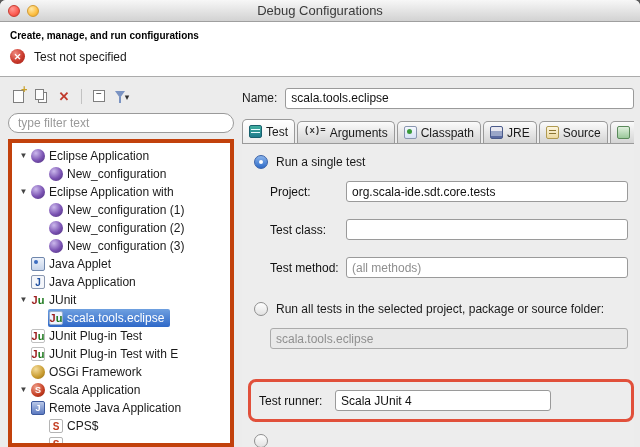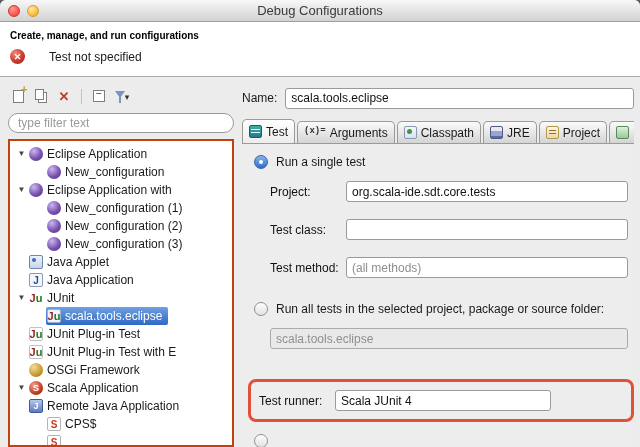--- a/index.html
+++ b/index.html
@@ -10,21 +10,21 @@
   .titlebar{height:22px;flex:none;background:linear-gradient(#f7f7f7,#d2d2d2);
     border-bottom:1px solid #9f9f9f;display:flex;align-items:center;position:relative;}
   .traffic{position:absolute;left:8px;top:5px;display:flex;gap:7px;}
   .light{width:12px;height:12px;border-radius:50%;}
   .light.red{background:radial-gradient(circle at 35% 30%,#ff9a94,#fc5b51 60%,#d8372c);border:1px solid #c63a30;}
   .light.yellow{background:radial-gradient(circle at 35% 30%,#ffe9a8,#fdbf43 60%,#e09c1f);border:1px solid #d29a32;}
   .wtitle{flex:1;text-align:center;font-size:13px;color:#3a3a3a;}
   
   .header{flex:none;background:#fff;border-bottom:1px solid #ababab;padding:8px 10px;height:55px;}
   .htitle{font-weight:bold;font-size:10px;color:#000;}
-  .herror{display:flex;align-items:center;gap:24px;margin-top:8px;}
+  .herror{display:flex;align-items:center;gap:9px;margin-top:8px;}
   .erricon{width:15px;height:15px;border-radius:50%;flex:none;
     background:radial-gradient(circle at 35% 30%,#f08a80,var(--error-red,#c9392c) 55%,#9e2318);
     color:#fff;font-size:9px;font-weight:bold;display:flex;align-items:center;justify-content:center;}
   .erricon::before{content:"✕";}
   
   .content{flex:1;min-height:0;display:flex;padding:8px 6px 0 8px;gap:8px;}
   .left{width:226px;flex:none;display:flex;flex-direction:column;min-height:0;}
   .ltb{display:flex;align-items:center;height:22px;margin-bottom:6px;gap:3px;}
   .tbtn{width:20px;height:20px;display:flex;align-items:center;justify-content:center;border-radius:3px;}
   .ic-new{width:11px;height:13px;background:#fdfdfd;border:1px solid #7f7f7f;position:relative;}
@@ -37,21 +37,21 @@
   .ic-collapse::before{content:"−";position:absolute;left:2px;top:-3px;font-size:10px;color:#2a2a2a;}
   .ic-filter{width:0;height:0;border-left:5px solid transparent;border-right:5px solid transparent;
     border-top:7px solid #7a93c2;position:relative;margin-top:-4px;}
   .ic-filter::after{content:"";position:absolute;left:-1px;top:-1px;width:2px;height:6px;background:#7a93c2;}
   .ddarrow::before{content:"▾";font-size:9px;color:#333;}
   .tbsep{width:1px;height:15px;background:#c2c2c2;margin:0 4px;}
   .filter{height:20px;width:100%;border:1px solid #9a9a9a;border-radius:10px;padding:0 9px;
     font:12px "Liberation Sans",sans-serif;color:#0f172a;margin-bottom:6px;background:#fff;outline:none;}
   .filter::placeholder{color:#9a9a9a;}
   
-  .tree{flex:1;background:#fff;border:2px solid #c2410c;overflow:hidden;padding-top:4px;min-height:0;}
+  .tree{flex:1;background:#fff;border:4px solid #c2410c;overflow:hidden;padding-top:4px;min-height:0;}
   .trow{height:18px;display:flex;align-items:center;}
   .trow.lvl0{padding-left:5px;}
   .trow.lvl1{padding-left:23px;}
   .exp{width:13px;flex:none;font-size:8px;color:#444;text-align:center;line-height:18px;}
   .exp.open::before{content:"▼";}
   .rowbody{display:flex;align-items:center;height:18px;padding:0 6px 0 1px;border-radius:2px;min-width:0;}
   .trow.selected .rowbody{background:linear-gradient(#6fa0e0,var(--selection-blue,#2e68c8));color:#fff;}
   .ticon{width:14px;height:14px;flex:none;margin-right:4px;display:flex;align-items:center;justify-content:center;}
   .tlabel{white-space:nowrap;}
   .icon-eclipse{border-radius:50%;background:radial-gradient(circle at 35% 30%,#cbb8ec,#7a52b2 55%,#472a74);}
@@ -298,21 +298,21 @@
         <div class="tab">
           <span class="tabicon ti-classpath"></span>
           <span>Classpath</span>
         </div>
         <div class="tab">
           <span class="tabicon ti-jre"></span>
           <span>JRE</span>
         </div>
         <div class="tab">
           <span class="tabicon ti-source"></span>
-          <span>Project</span>
+          <span>Source</span>
         </div>
         <div class="tab">
           <span class="tabicon ti-env"></span>
           <span>Envi</span>
         </div>
       </div>
 
       <div class="tabcontent">
 
         <div class="radiorow">

